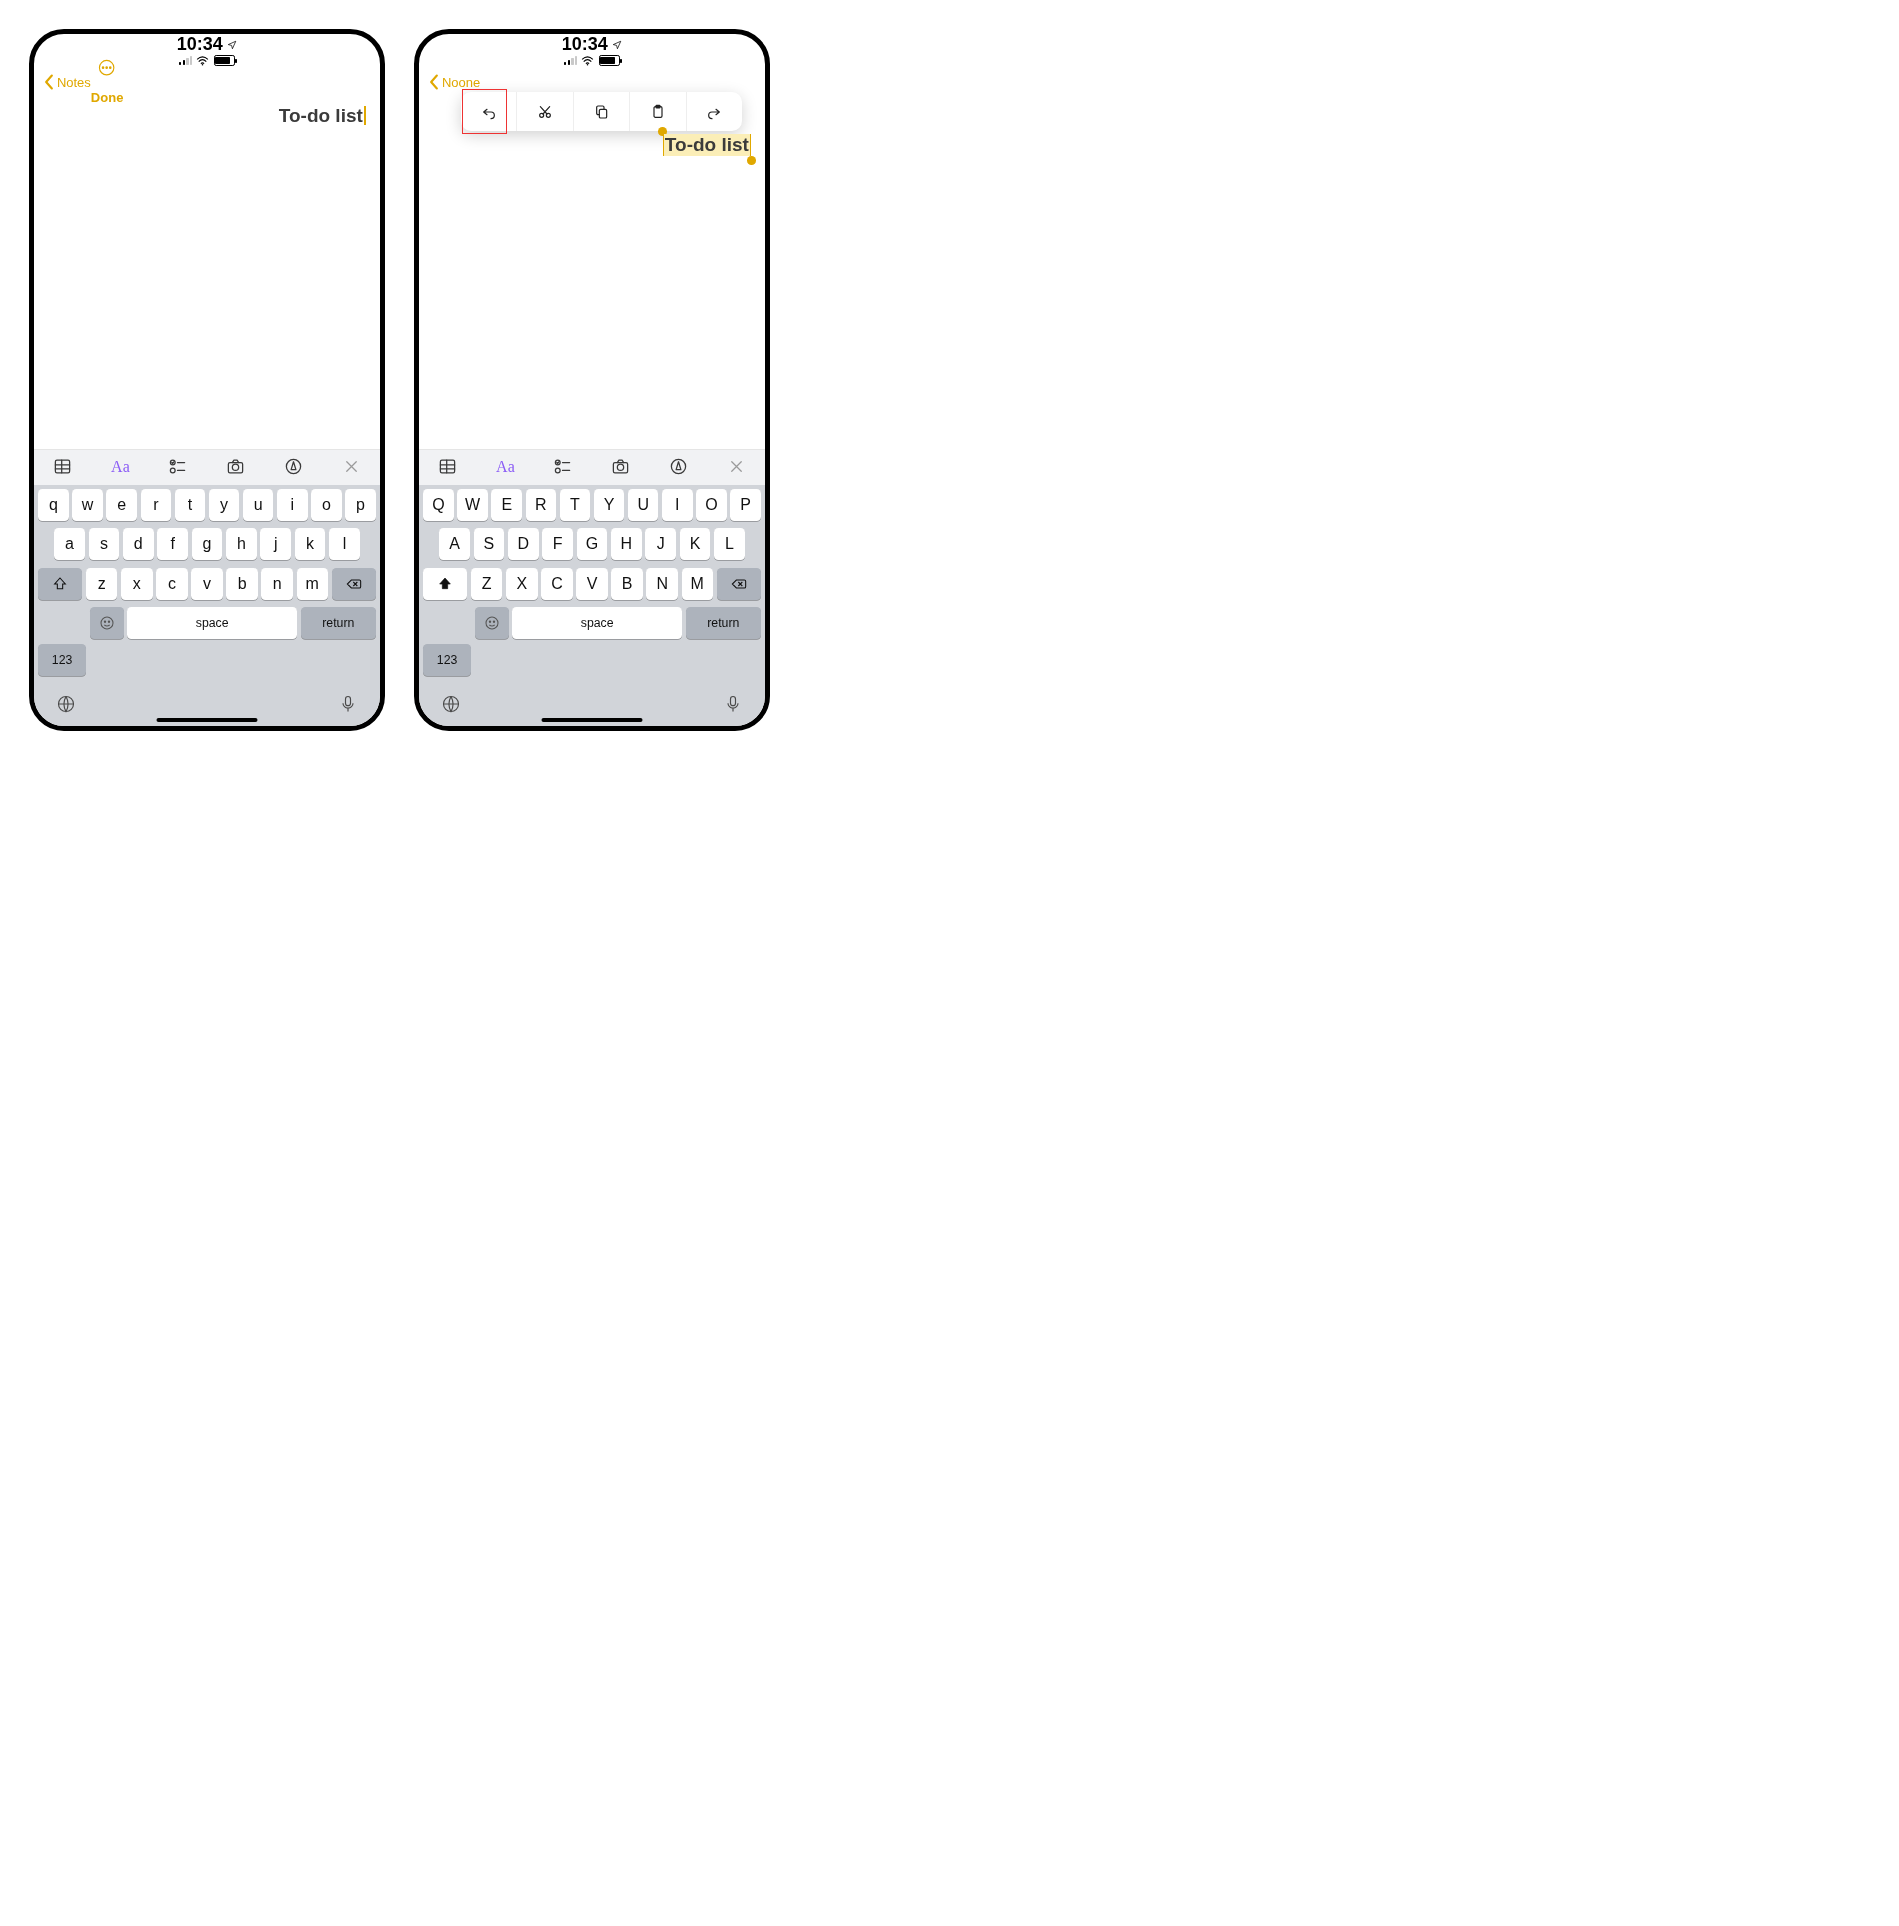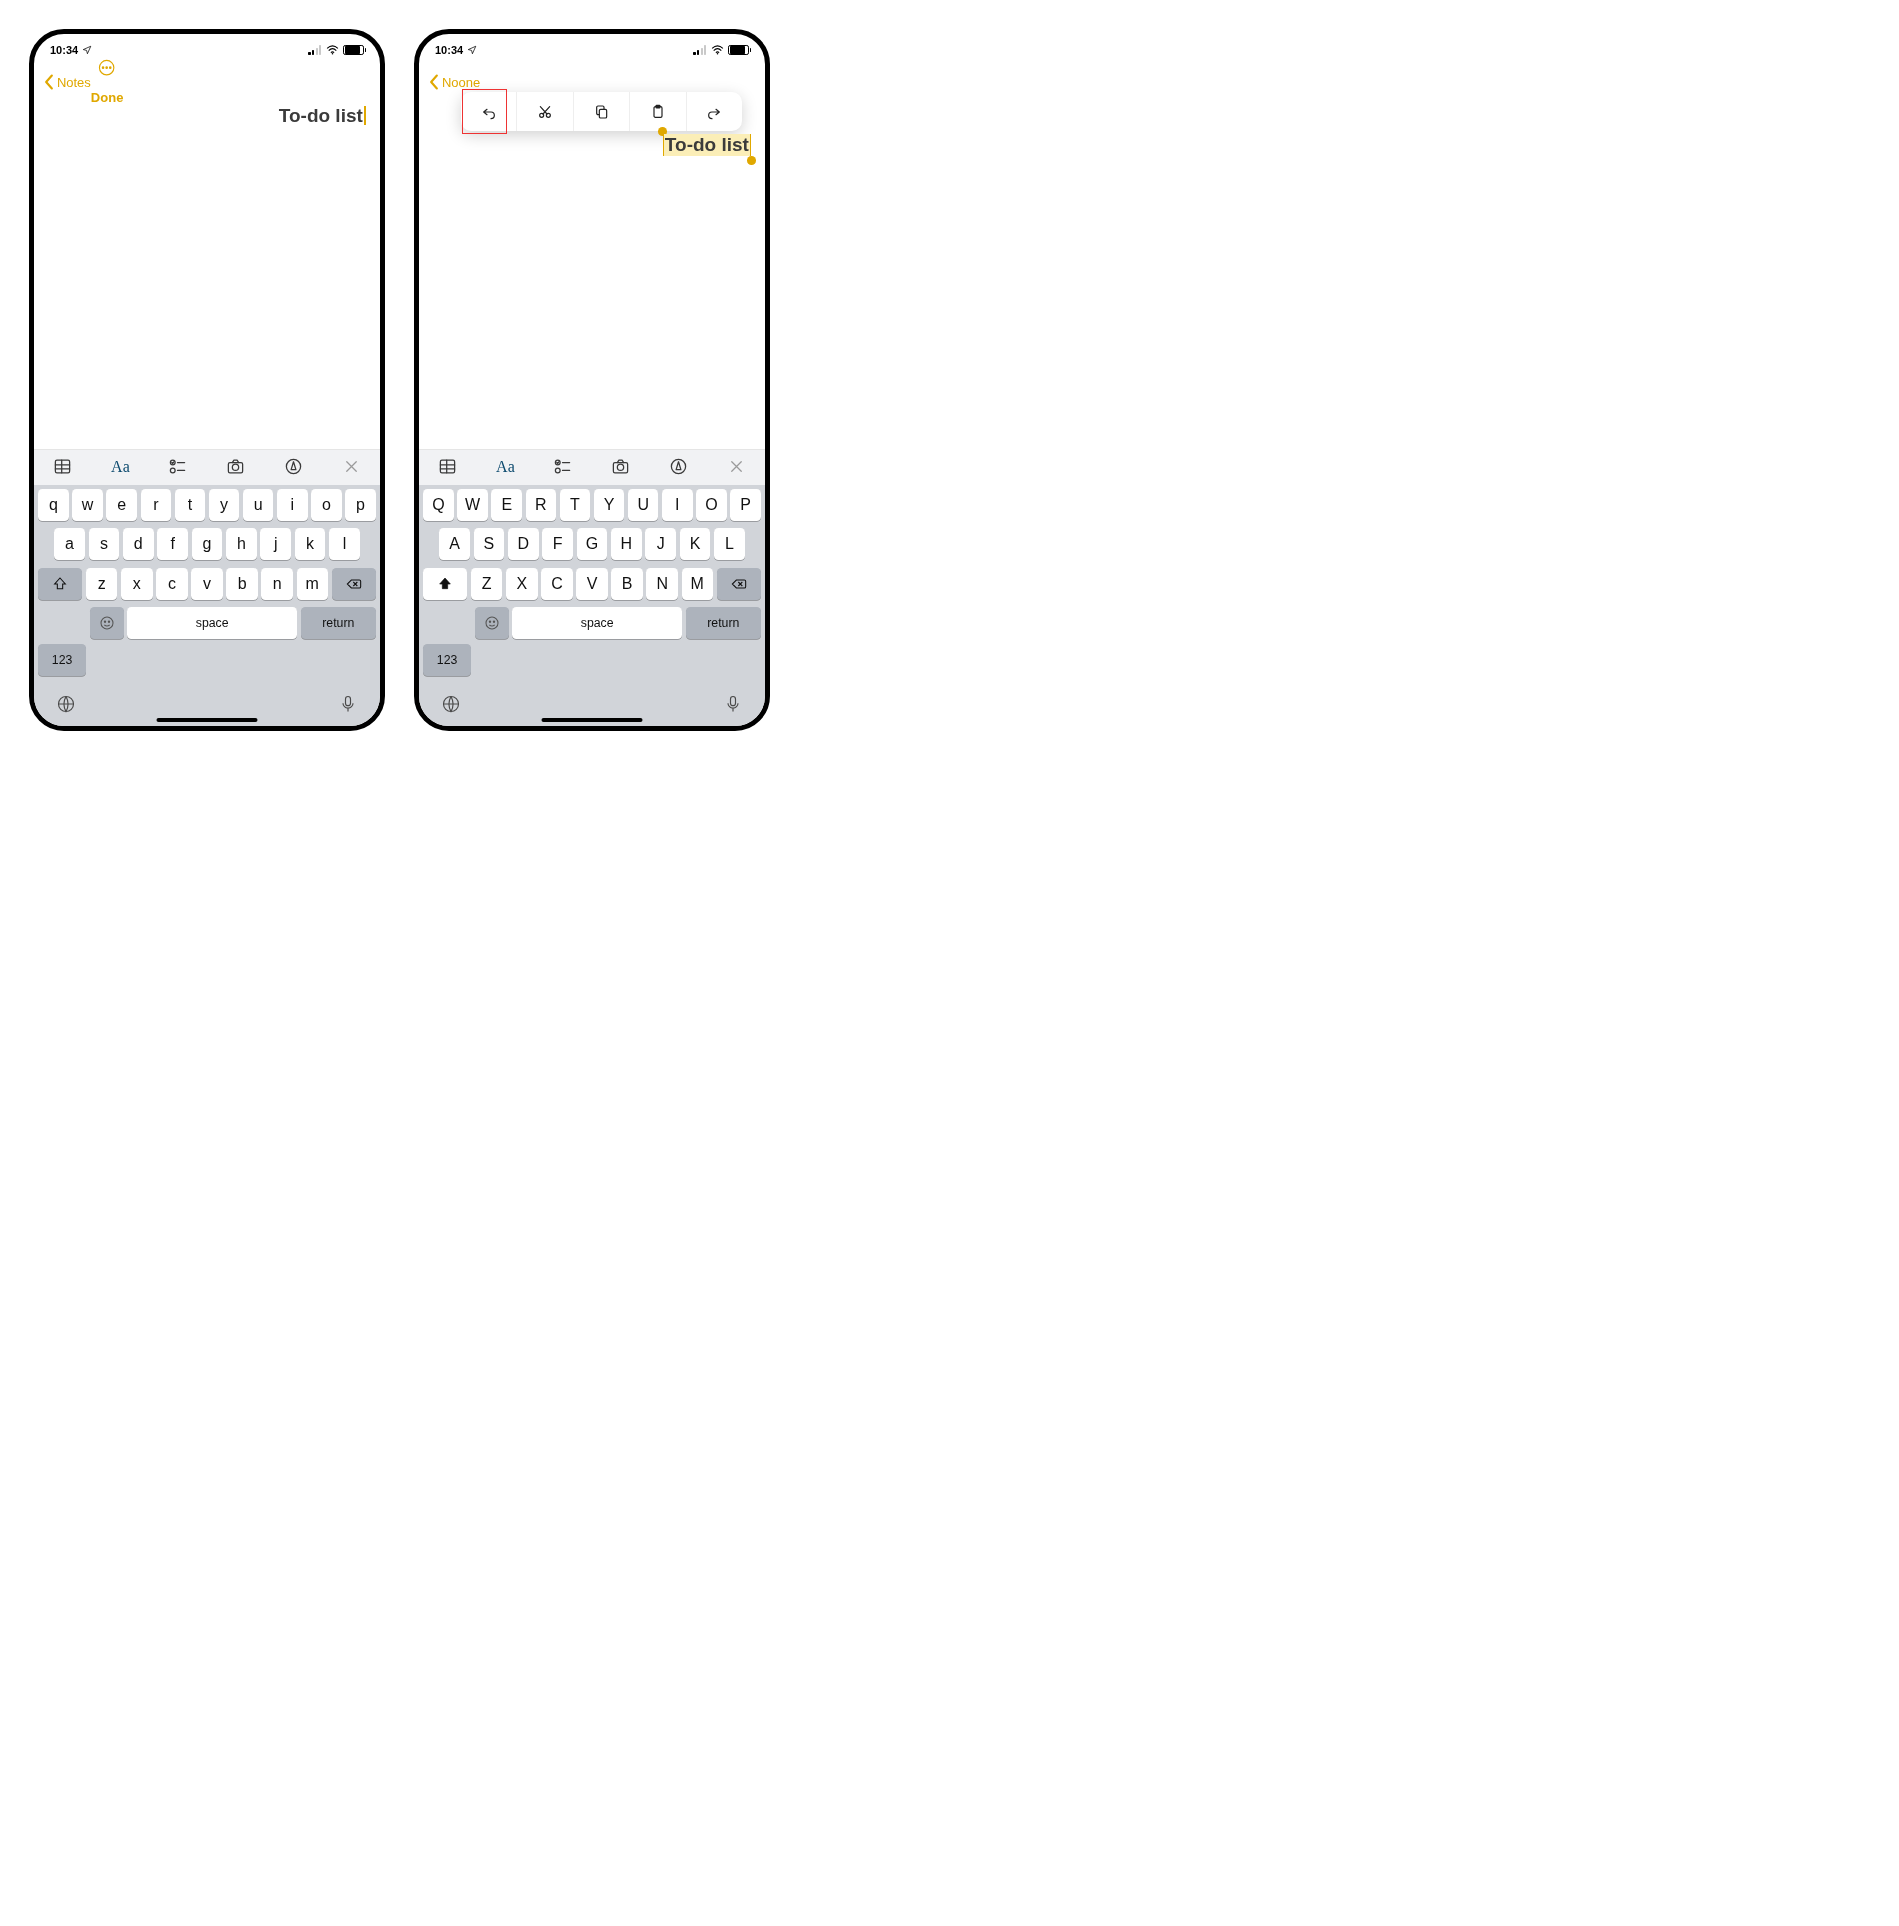--- a/index.html
+++ b/index.html
@@ -14,21 +14,21 @@
   }
   html,body{margin:0;padding:0;background:#fff;font-family:-apple-system,Helvetica,Arial,sans-serif;}
   .stage{display:flex;gap:29px;padding:29px;}
   .phone{
     width:346px;height:692px;border:5.8px solid #000;border-radius:35px;
     background:#fff;position:relative;overflow:hidden;
     display:flex;flex-direction:column;
   }
   
   .status{height:32px;display:flex;align-items:center;justify-content:space-between;
-    padding:0 16px;font-size:11px;font-weight:600;}
+    padding:0 16px;font-size:18px;font-weight:600;flex-direction:column;}
   .status .time{display:flex;align-items:center;gap:4.3px;}
   .status .right{display:flex;align-items:center;gap:4.3px;}
   .loc-icon{width:10px;height:10px;}
   .signal{display:flex;align-items:flex-end;gap:1.4px;}
   .signal span{width:2.2px;background:#c9c9c9;border-radius:0.7px;}
   .signal span.on{background:#000;}
   .signal .b1{height:2.9px}.signal .b2{height:5px}.signal .b3{height:7.2px}.signal .b4{height:9.4px}
   .batt{width:19px;height:8.7px;border:1.1px solid #000;border-radius:2.2px;position:relative;}
   .batt::after{content:"";position:absolute;right:-2.9px;top:2.2px;width:1.4px;height:4.3px;background:#000;border-radius:0.7px;}
   .batt .fill{position:absolute;left:0.7px;top:0.7px;bottom:0.7px;width:78%;background:#000;border-radius:0.7px;}
@@ -53,21 +53,21 @@
     background:#fff;border-radius:10px;display:flex;align-items:stretch;
     box-shadow:0 4.3px 16px rgba(0,0,0,.18);overflow:hidden;
   }
   .float .btn{flex:1;display:flex;align-items:center;justify-content:center;border-right:0.7px solid #eee;}
   .float .btn:last-child{border-right:none;}
   .float svg{width:16px;height:16px;stroke:#222;fill:none;stroke-width:1.8;stroke-linecap:round;stroke-linejoin:round;}
   .redbox{position:absolute;border:1.4px solid #e33;pointer-events:none;}
   
   .tbar{height:35px;background:var(--bar-bg);display:flex;align-items:center;justify-content:space-around;border-top:0.7px solid #e5e5e5;}
   .tbar svg{width:19px;height:19px;stroke:#3a3a3a;fill:none;stroke-width:1.6;stroke-linecap:round;stroke-linejoin:round;}
-  .tbar .aa{font-size:16px;color:#0c4a6e;font-family:Georgia,serif;}
+  .tbar .aa{font-size:16px;color:#8b5cf6;font-family:Georgia,serif;}
   .tbar .close svg{stroke:#9a9a9a;}
   
   .kb{background:var(--kb-bg);padding:4.3px 2.9px 0;}
   .row{display:flex;gap:3.6px;margin-bottom:7.2px;justify-content:center;padding:0 1.4px;}
   .key{flex:1;height:32px;background:var(--key-bg);border-radius:4.3px;
     box-shadow:0 0.7px 0 rgba(0,0,0,.35);
     display:flex;align-items:center;justify-content:center;font-size:16px;color:#111;}
   .row2{padding:0 17.3px;}
   .key.wide{flex:1.4;}
   .key.dark{background:var(--key-darker);}

